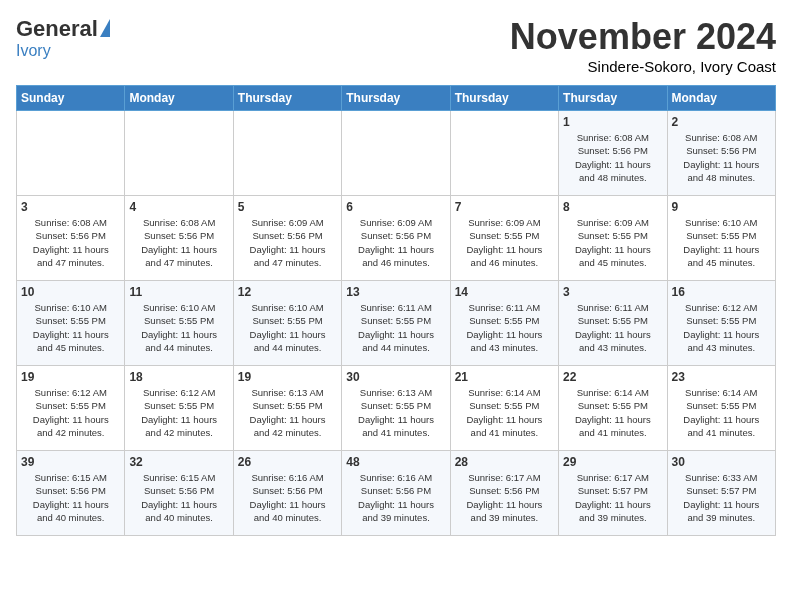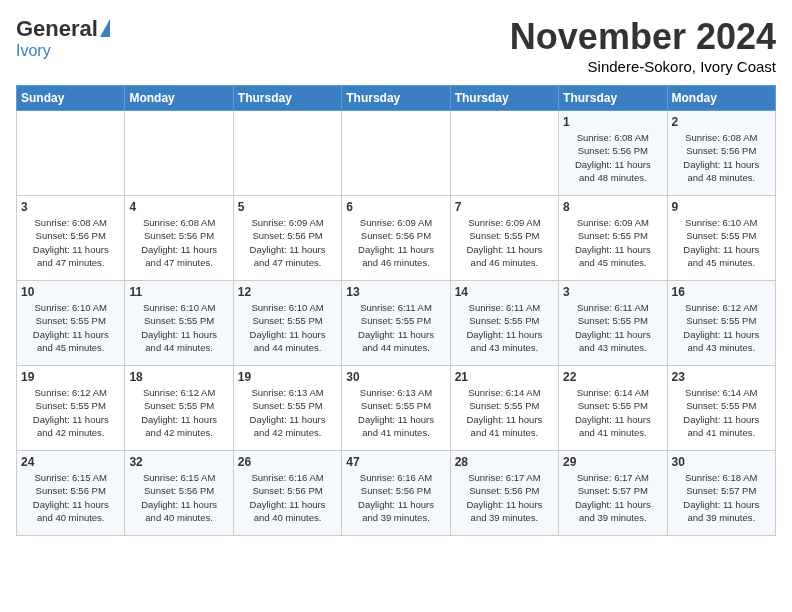--- a/index.html
+++ b/index.html
@@ -291,42 +291,42 @@
         <td>
           <span class="day-number">23</span>
           <div class="day-info" style="white-space: pre-line;">Sunrise: 6:14 AM
 Sunset: 5:55 PM
 Daylight: 11 hours
 and 41 minutes.</div>
         </td>
       </tr>
       <tr>
         <td>
-          <span class="day-number">24</span>
+          <span class="day-number">39</span>
           <div class="day-info" style="white-space: pre-line;">Sunrise: 6:15 AM
 Sunset: 5:56 PM
 Daylight: 11 hours
 and 40 minutes.</div>
         </td>
         <td>
           <span class="day-number">32</span>
           <div class="day-info" style="white-space: pre-line;">Sunrise: 6:15 AM
 Sunset: 5:56 PM
 Daylight: 11 hours
 and 40 minutes.</div>
         </td>
         <td>
           <span class="day-number">26</span>
           <div class="day-info" style="white-space: pre-line;">Sunrise: 6:16 AM
 Sunset: 5:56 PM
 Daylight: 11 hours
 and 40 minutes.</div>
         </td>
         <td>
-          <span class="day-number">47</span>
+          <span class="day-number">48</span>
           <div class="day-info" style="white-space: pre-line;">Sunrise: 6:16 AM
 Sunset: 5:56 PM
 Daylight: 11 hours
 and 39 minutes.</div>
         </td>
         <td>
           <span class="day-number">28</span>
           <div class="day-info" style="white-space: pre-line;">Sunrise: 6:17 AM
 Sunset: 5:56 PM
 Daylight: 11 hours
@@ -334,20 +334,20 @@
         </td>
         <td>
           <span class="day-number">29</span>
           <div class="day-info" style="white-space: pre-line;">Sunrise: 6:17 AM
 Sunset: 5:57 PM
 Daylight: 11 hours
 and 39 minutes.</div>
         </td>
         <td>
           <span class="day-number">30</span>
-          <div class="day-info" style="white-space: pre-line;">Sunrise: 6:18 AM
+          <div class="day-info" style="white-space: pre-line;">Sunrise: 6:33 AM
 Sunset: 5:57 PM
 Daylight: 11 hours
 and 39 minutes.</div>
         </td>
       </tr>
     </tbody>
 </table>
 
 </body></html>

